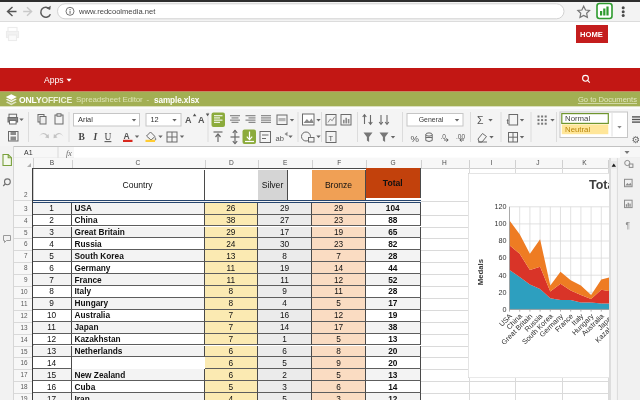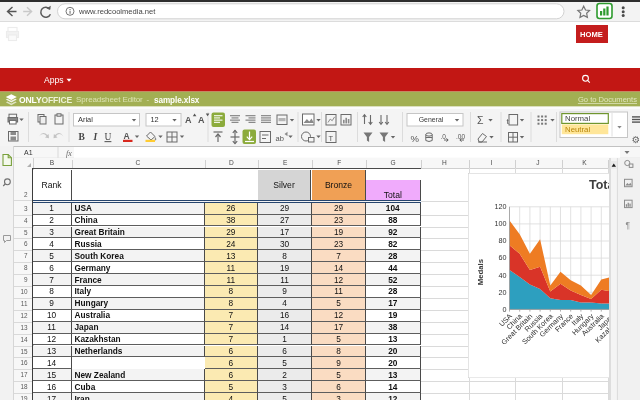--- a/index.html
+++ b/index.html
@@ -354,43 +354,43 @@
       <div style="position:absolute;left:420.5px;top:321.7px;width:188.0px;height:0.9px;background:#dadada"></div>
       <div style="position:absolute;left:420.5px;top:333.6px;width:188.0px;height:0.9px;background:#dadada"></div>
       <div style="position:absolute;left:420.5px;top:345.5px;width:188.0px;height:0.9px;background:#dadada"></div>
       <div style="position:absolute;left:420.5px;top:357.4px;width:188.0px;height:0.9px;background:#dadada"></div>
       <div style="position:absolute;left:420.5px;top:369.3px;width:188.0px;height:0.9px;background:#dadada"></div>
       <div style="position:absolute;left:420.5px;top:381.2px;width:188.0px;height:0.9px;background:#dadada"></div>
       <div style="position:absolute;left:420.5px;top:393.1px;width:188.0px;height:0.9px;background:#dadada"></div>
     </div>
 <div style="position:absolute;left:32.5px;top:168px;width:388.0px;height:232px">
       <div style="position:absolute;left:-0.5px;top:0;width:389.0px;height:1.1px;background:#4a4a4a"></div>
-      <div style="position:absolute;left:0.0px;top:1.6px;width:39.0px;height:30.4px;background:#fff;border-right:1px solid #4a4a4a;box-sizing:border-box;font-size:8.6px;display:flex;align-items:center;justify-content:center;color:#111">Rank</div>
-      <div style="position:absolute;left:225.5px;top:1.6px;width:53px;height:30.4px;background:#d5d5d5;border-right:1px solid #4a4a4a;box-sizing:border-box;font-size:8.6px;display:flex;align-items:center;justify-content:center;color:#111">Silver</div>
+      <div style="position:absolute;left:39.0px;top:1.6px;width:133.0px;height:30.4px;background:#fff;border-right:1px solid #4a4a4a;box-sizing:border-box;font-size:8.6px;display:flex;align-items:center;justify-content:center;color:#111">Country</div>
+      <div style="position:absolute;left:225.5px;top:1.6px;width:30px;height:30.4px;background:#d5d5d5;border-right:1px solid #4a4a4a;box-sizing:border-box;font-size:8.6px;display:flex;align-items:center;justify-content:center;color:#111">Silver</div>
       <div style="position:absolute;left:279.5px;top:1.6px;width:54.0px;height:30.4px;background:#f0a055;border-right:1px solid #4a4a4a;box-sizing:border-box;font-size:8.6px;display:flex;align-items:center;justify-content:center;color:#111">Bronze</div>
-      <div style="position:absolute;left:333.5px;top:12px;width:54.5px;height:30.4px;background:#f0abfc;border-right:1px solid #4a4a4a;box-sizing:border-box;font-weight:normal;font-size:8.6px;display:flex;align-items:center;justify-content:center;color:#111">Total</div>
+      <div style="position:absolute;left:333.5px;top:0;width:54.5px;height:30.4px;background:#c2410c;border-right:1px solid #4a4a4a;box-sizing:border-box;font-weight:bold;font-size:8.6px;display:flex;align-items:center;justify-content:center;color:#111">Total</div>
       <div style="position:absolute;left:0;top:32.0px;width:100%;height:2.7px;background:linear-gradient(#26456e 0 1px,#f2f2f2 1px 1.7px,#26456e 1.7px 2.7px)"></div>
       <div style="position:absolute;left:0.0px;top:34.7px;width:39.0px;height:11.9px;background:#f3f3f3;border-right:1px solid #4a4a4a;border-bottom:1px solid #5d5d5d;box-sizing:border-box;font-size:8.3px;display:flex;align-items:center;justify-content:center;color:#111">1</div>
       <div style="position:absolute;left:39.0px;top:34.7px;width:133.0px;height:11.9px;background:#f3f3f3;border-right:1px solid #4a4a4a;border-bottom:1px solid #5d5d5d;box-sizing:border-box;font-weight:bold;font-size:8.3px;display:flex;align-items:center;justify-content:flex-start;padding-left:3px;color:#111">USA</div>
       <div style="position:absolute;left:172.0px;top:34.7px;width:53.5px;height:11.9px;background:#fbeab2;border-right:1px solid #4a4a4a;border-bottom:1px solid #5d5d5d;box-sizing:border-box;font-size:8.3px;display:flex;align-items:center;justify-content:center;color:#111">26</div>
       <div style="position:absolute;left:225.5px;top:34.7px;width:54.0px;height:11.9px;background:#ebebeb;border-right:1px solid #4a4a4a;border-bottom:1px solid #5d5d5d;box-sizing:border-box;font-size:8.3px;display:flex;align-items:center;justify-content:center;color:#111">29</div>
       <div style="position:absolute;left:279.5px;top:34.7px;width:54.0px;height:11.9px;background:#fadcc2;border-right:1px solid #4a4a4a;border-bottom:1px solid #5d5d5d;box-sizing:border-box;font-size:8.3px;display:flex;align-items:center;justify-content:center;color:#111">29</div>
       <div style="position:absolute;left:333.5px;top:34.7px;width:54.5px;height:11.9px;background:#f3f3f3;border-right:1px solid #4a4a4a;border-bottom:1px solid #5d5d5d;box-sizing:border-box;font-weight:bold;font-size:8.3px;display:flex;align-items:center;justify-content:center;color:#111">104</div>
       <div style="position:absolute;left:0.0px;top:46.6px;width:39.0px;height:11.9px;background:#fff;border-right:1px solid #4a4a4a;border-bottom:1px solid #5d5d5d;box-sizing:border-box;font-size:8.3px;display:flex;align-items:center;justify-content:center;color:#111">2</div>
       <div style="position:absolute;left:39.0px;top:46.6px;width:133.0px;height:11.9px;background:#fff;border-right:1px solid #4a4a4a;border-bottom:1px solid #5d5d5d;box-sizing:border-box;font-weight:bold;font-size:8.3px;display:flex;align-items:center;justify-content:flex-start;padding-left:3px;color:#111">China</div>
       <div style="position:absolute;left:172.0px;top:46.6px;width:53.5px;height:11.9px;background:#fbeab2;border-right:1px solid #4a4a4a;border-bottom:1px solid #5d5d5d;box-sizing:border-box;font-size:8.3px;display:flex;align-items:center;justify-content:center;color:#111">38</div>
       <div style="position:absolute;left:225.5px;top:46.6px;width:54.0px;height:11.9px;background:#ebebeb;border-right:1px solid #4a4a4a;border-bottom:1px solid #5d5d5d;box-sizing:border-box;font-size:8.3px;display:flex;align-items:center;justify-content:center;color:#111">27</div>
       <div style="position:absolute;left:279.5px;top:46.6px;width:54.0px;height:11.9px;background:#fadcc2;border-right:1px solid #4a4a4a;border-bottom:1px solid #5d5d5d;box-sizing:border-box;font-size:8.3px;display:flex;align-items:center;justify-content:center;color:#111">23</div>
       <div style="position:absolute;left:333.5px;top:46.6px;width:54.5px;height:11.9px;background:#fff;border-right:1px solid #4a4a4a;border-bottom:1px solid #5d5d5d;box-sizing:border-box;font-weight:bold;font-size:8.3px;display:flex;align-items:center;justify-content:center;color:#111">88</div>
       <div style="position:absolute;left:0.0px;top:58.5px;width:39.0px;height:11.9px;background:#f3f3f3;border-right:1px solid #4a4a4a;border-bottom:1px solid #5d5d5d;box-sizing:border-box;font-size:8.3px;display:flex;align-items:center;justify-content:center;color:#111">3</div>
       <div style="position:absolute;left:39.0px;top:58.5px;width:133.0px;height:11.9px;background:#f3f3f3;border-right:1px solid #4a4a4a;border-bottom:1px solid #5d5d5d;box-sizing:border-box;font-weight:bold;font-size:8.3px;display:flex;align-items:center;justify-content:flex-start;padding-left:3px;color:#111">Great Britain</div>
       <div style="position:absolute;left:172.0px;top:58.5px;width:53.5px;height:11.9px;background:#fbeab2;border-right:1px solid #4a4a4a;border-bottom:1px solid #5d5d5d;box-sizing:border-box;font-size:8.3px;display:flex;align-items:center;justify-content:center;color:#111">29</div>
       <div style="position:absolute;left:225.5px;top:58.5px;width:54.0px;height:11.9px;background:#ebebeb;border-right:1px solid #4a4a4a;border-bottom:1px solid #5d5d5d;box-sizing:border-box;font-size:8.3px;display:flex;align-items:center;justify-content:center;color:#111">17</div>
       <div style="position:absolute;left:279.5px;top:58.5px;width:54.0px;height:11.9px;background:#fadcc2;border-right:1px solid #4a4a4a;border-bottom:1px solid #5d5d5d;box-sizing:border-box;font-size:8.3px;display:flex;align-items:center;justify-content:center;color:#111">19</div>
-      <div style="position:absolute;left:333.5px;top:58.5px;width:54.5px;height:11.9px;background:#f3f3f3;border-right:1px solid #4a4a4a;border-bottom:1px solid #5d5d5d;box-sizing:border-box;font-weight:bold;font-size:8.3px;display:flex;align-items:center;justify-content:center;color:#111">92</div>
+      <div style="position:absolute;left:333.5px;top:58.5px;width:54.5px;height:11.9px;background:#f3f3f3;border-right:1px solid #4a4a4a;border-bottom:1px solid #5d5d5d;box-sizing:border-box;font-weight:bold;font-size:8.3px;display:flex;align-items:center;justify-content:center;color:#111">65</div>
       <div style="position:absolute;left:0.0px;top:70.4px;width:39.0px;height:11.9px;background:#fff;border-right:1px solid #4a4a4a;border-bottom:1px solid #5d5d5d;box-sizing:border-box;font-size:8.3px;display:flex;align-items:center;justify-content:center;color:#111">4</div>
       <div style="position:absolute;left:39.0px;top:70.4px;width:133.0px;height:11.9px;background:#fff;border-right:1px solid #4a4a4a;border-bottom:1px solid #5d5d5d;box-sizing:border-box;font-weight:bold;font-size:8.3px;display:flex;align-items:center;justify-content:flex-start;padding-left:3px;color:#111">Russia</div>
       <div style="position:absolute;left:172.0px;top:70.4px;width:53.5px;height:11.9px;background:#fbeab2;border-right:1px solid #4a4a4a;border-bottom:1px solid #5d5d5d;box-sizing:border-box;font-size:8.3px;display:flex;align-items:center;justify-content:center;color:#111">24</div>
       <div style="position:absolute;left:225.5px;top:70.4px;width:54.0px;height:11.9px;background:#ebebeb;border-right:1px solid #4a4a4a;border-bottom:1px solid #5d5d5d;box-sizing:border-box;font-size:8.3px;display:flex;align-items:center;justify-content:center;color:#111">30</div>
       <div style="position:absolute;left:279.5px;top:70.4px;width:54.0px;height:11.9px;background:#fadcc2;border-right:1px solid #4a4a4a;border-bottom:1px solid #5d5d5d;box-sizing:border-box;font-size:8.3px;display:flex;align-items:center;justify-content:center;color:#111">23</div>
       <div style="position:absolute;left:333.5px;top:70.4px;width:54.5px;height:11.9px;background:#fff;border-right:1px solid #4a4a4a;border-bottom:1px solid #5d5d5d;box-sizing:border-box;font-weight:bold;font-size:8.3px;display:flex;align-items:center;justify-content:center;color:#111">82</div>
       <div style="position:absolute;left:0.0px;top:82.3px;width:39.0px;height:11.9px;background:#f3f3f3;border-right:1px solid #4a4a4a;border-bottom:1px solid #5d5d5d;box-sizing:border-box;font-size:8.3px;display:flex;align-items:center;justify-content:center;color:#111">5</div>
       <div style="position:absolute;left:39.0px;top:82.3px;width:133.0px;height:11.9px;background:#f3f3f3;border-right:1px solid #4a4a4a;border-bottom:1px solid #5d5d5d;box-sizing:border-box;font-weight:bold;font-size:8.3px;display:flex;align-items:center;justify-content:flex-start;padding-left:3px;color:#111">South Korea</div>
       <div style="position:absolute;left:172.0px;top:82.3px;width:53.5px;height:11.9px;background:#fbeab2;border-right:1px solid #4a4a4a;border-bottom:1px solid #5d5d5d;box-sizing:border-box;font-size:8.3px;display:flex;align-items:center;justify-content:center;color:#111">13</div>
       <div style="position:absolute;left:225.5px;top:82.3px;width:54.0px;height:11.9px;background:#ebebeb;border-right:1px solid #4a4a4a;border-bottom:1px solid #5d5d5d;box-sizing:border-box;font-size:8.3px;display:flex;align-items:center;justify-content:center;color:#111">8</div>

